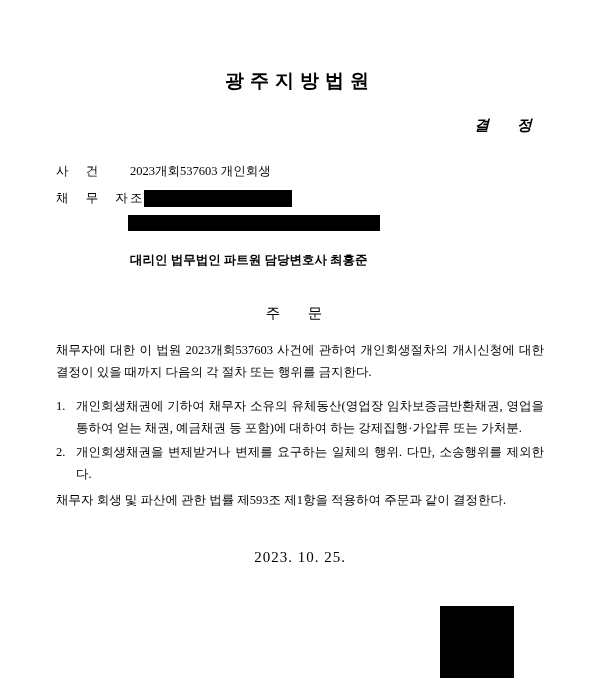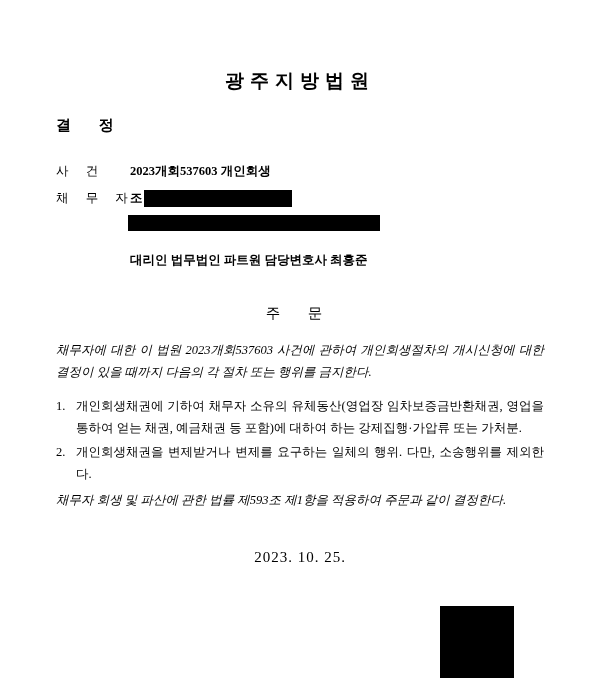--- a/index.html
+++ b/index.html
@@ -24,25 +24,26 @@
   
   .court-title {
     text-align: center;
     font-size: 19px;
     font-weight: bold;
     letter-spacing: 6px;
     margin-top: 68px;
     margin-bottom: 0;
   }
   .doc-kind {
-    text-align: left;
+    text-align: right;
     font-size: 15px;
     font-weight: bold;
     letter-spacing: 12px;
     margin-top: 22px;
+    font-style: italic;
   }
   
   .fields {
     margin-top: 26px;
   }
   .field-row {
     display: flex;
     align-items: center;
     font-size: 12.5px;
     line-height: 20px;
@@ -51,21 +52,20 @@
   .field-label {
     width: 74px;
     flex: 0 0 74px;
     letter-spacing: 7px;
     white-space: nowrap;
   }
   .field-value {
     flex: 1 1 auto;
     position: relative;
     white-space: nowrap;
-    font-weight: bold;
   }
   .redact {
     display: inline-block;
     background: #000000;
     vertical-align: middle;
   }
   .r-name {
     width: 148px;
     height: 17px;
     margin-left: 1px;
@@ -94,21 +94,20 @@
     margin-top: 34px;
     margin-bottom: 16px;
   }
   
   .para {
     font-size: 12.5px;
     line-height: 22px;
     text-align: justify;
     text-justify: inter-ideograph;
     margin: 0 0 4px 0;
-    font-style: italic;
   }
   ol.items {
     margin: 12px 0 0 0;
     padding: 0;
     list-style: none;
   }
   ol.items li {
     font-size: 12.5px;
     line-height: 22px;
     text-align: justify;

